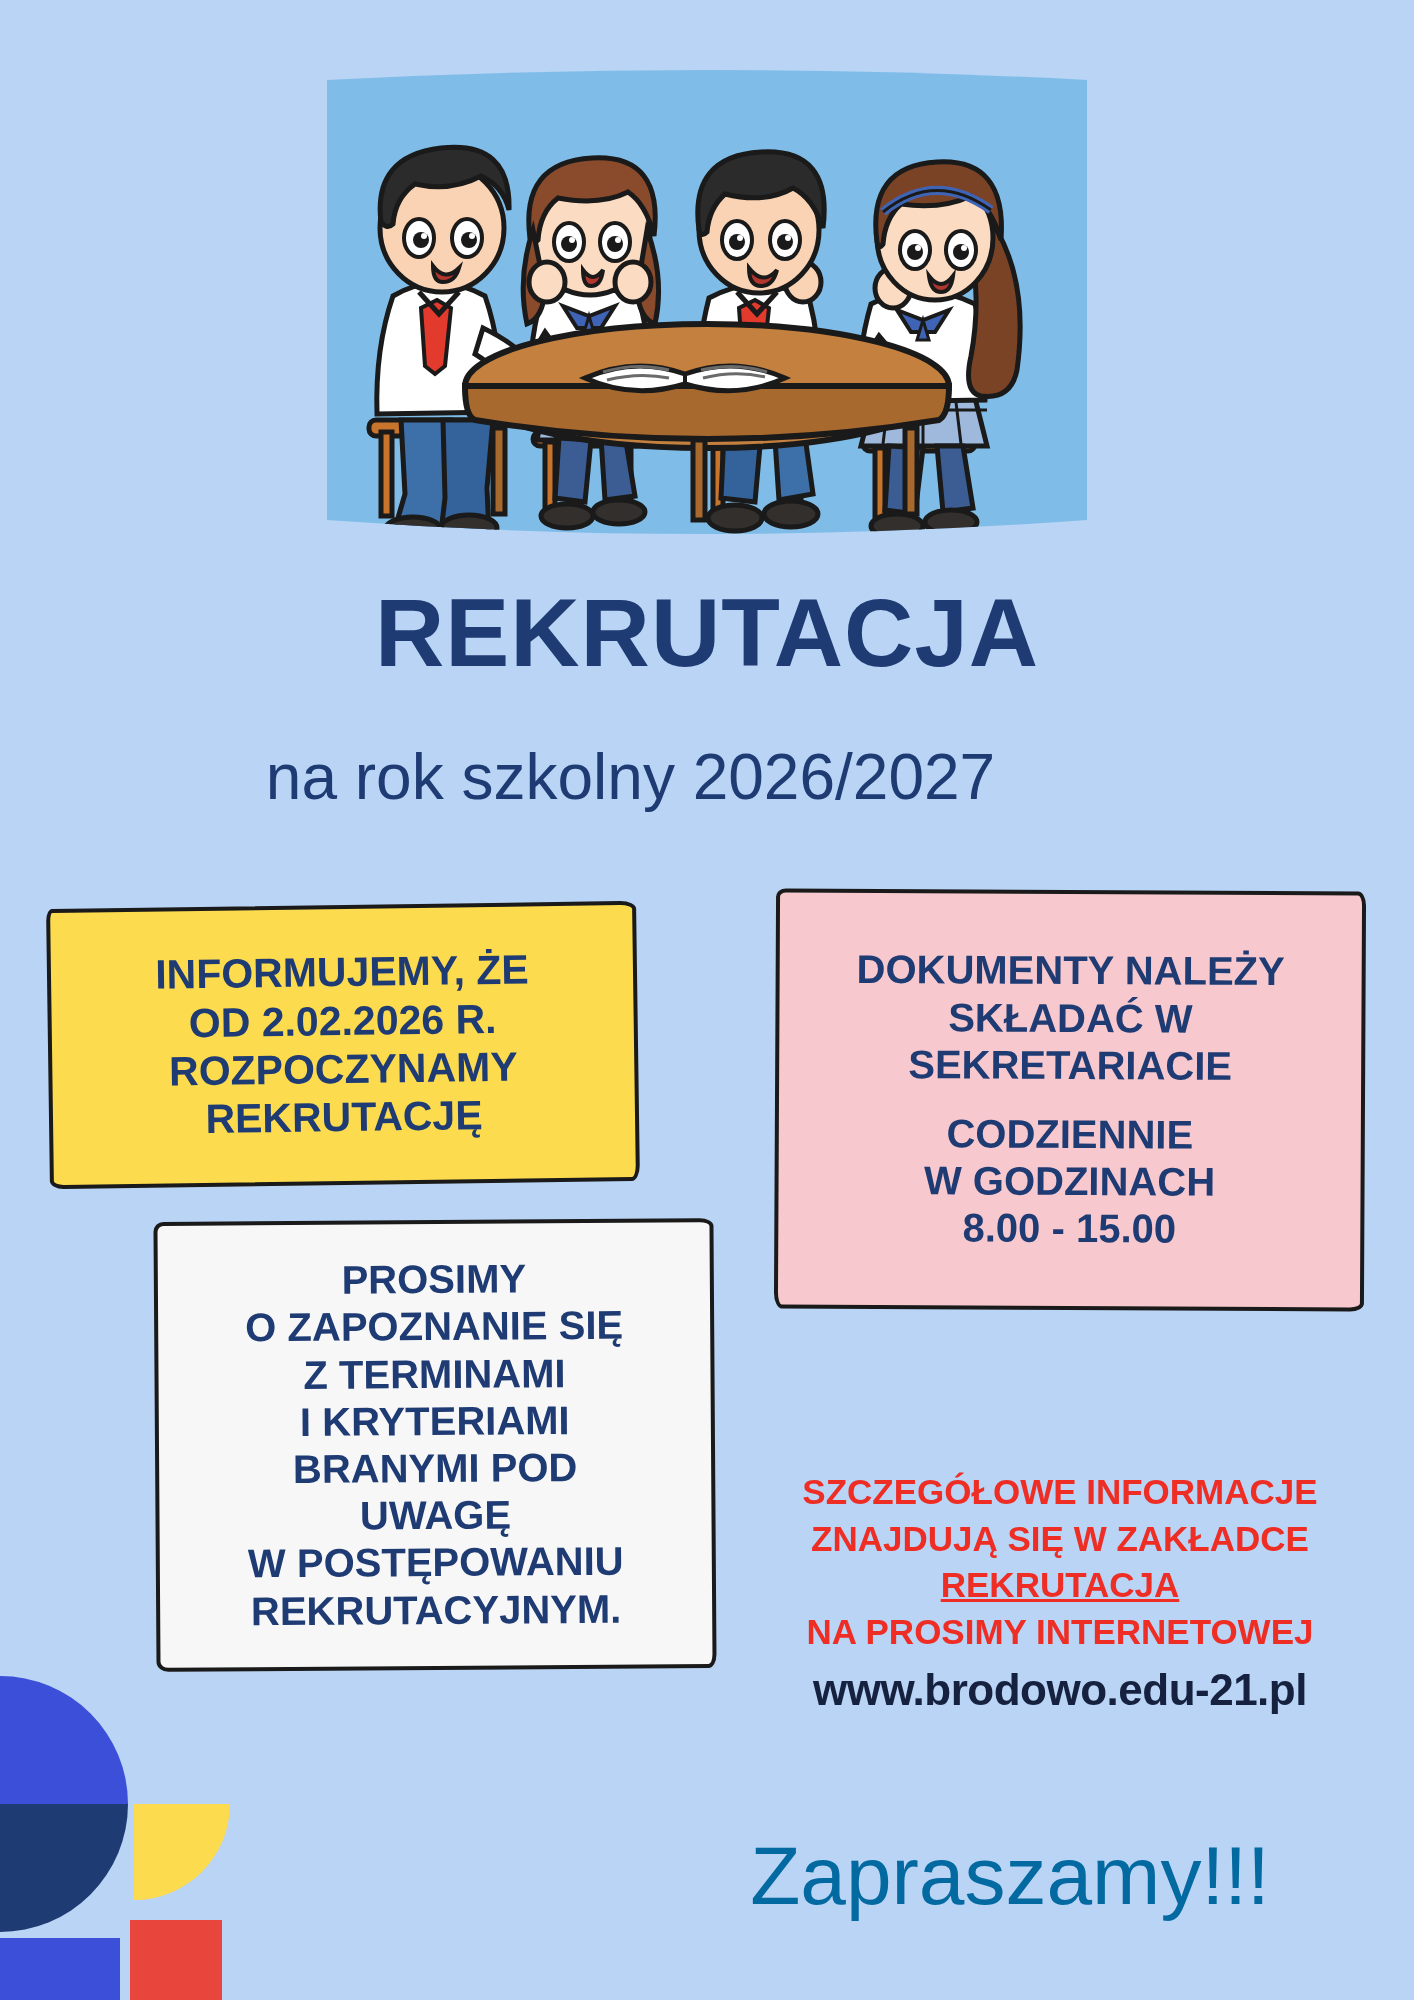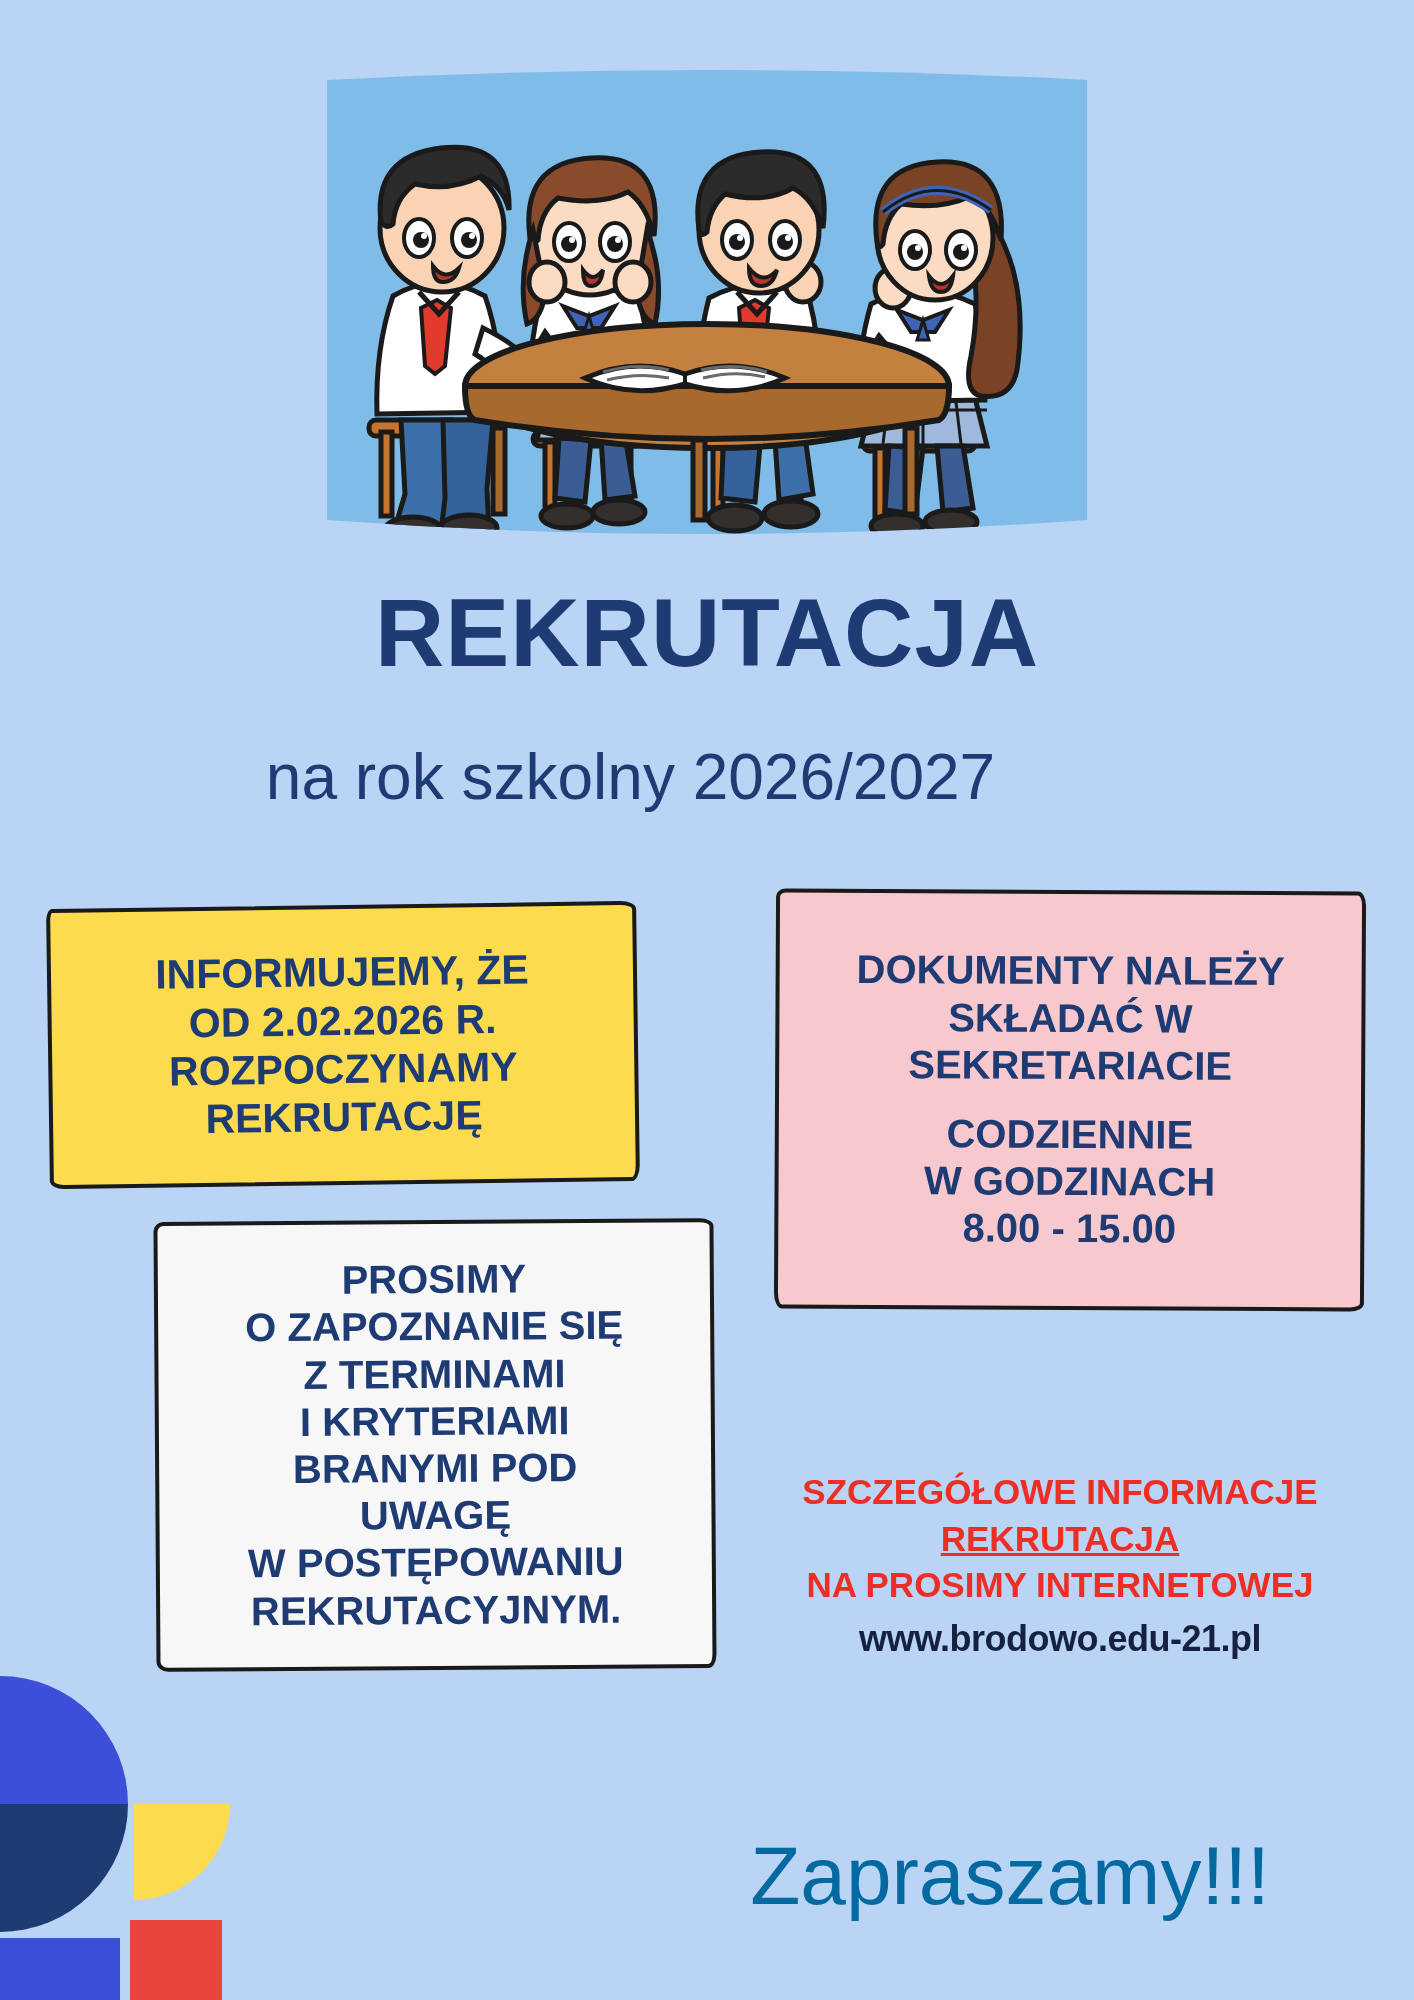--- a/index.html
+++ b/index.html
@@ -121,21 +121,21 @@
     font-size: 35px;
     line-height: 1.33;
     text-align: center;
     margin-top: 44px;
   }
   .red-info .underline {
     text-decoration: underline;
   }
   .red-info .website {
     color: #15213f;
-    font-size: 36px;
+    font-size: 44px;
     display: block;
     margin-top: 6px;
     letter-spacing: -0.5px;
   }
 
   .closing {
     position: absolute;
     left: 640px;
     top: 1835px;
     width: 740px;
@@ -350,20 +350,21 @@
     <div>I KRYTERIAMI</div>
     <div>BRANYMI POD</div>
     <div>UWAGĘ</div>
     <div>W POSTĘPOWANIU</div>
     <div>REKRUTACYJNYM.</div>
   </div>
 </div>
 
 <div class="red-info">
   <div>SZCZEGÓŁOWE INFORMACJE</div>
+  <div>ZNAJDUJĄ SIĘ W ZAKŁADCE</div>
   <div class="underline">REKRUTACJA</div>
   <div>NA PROSIMY INTERNETOWEJ</div>
   <span class="website">www.brodowo.edu-21.pl</span>
 </div>
 
 <div class="closing">Zapraszamy!!!</div>
 
 <div class="corner-deco">
   <svg viewBox="0 0 300 330" width="300" height="330" xmlns="http://www.w3.org/2000/svg">
     <path d="M0 0 A128 128 0 0 1 128 128 L0 128 Z" transform="translate(0,6)" fill="#3b4fd8"></path>

